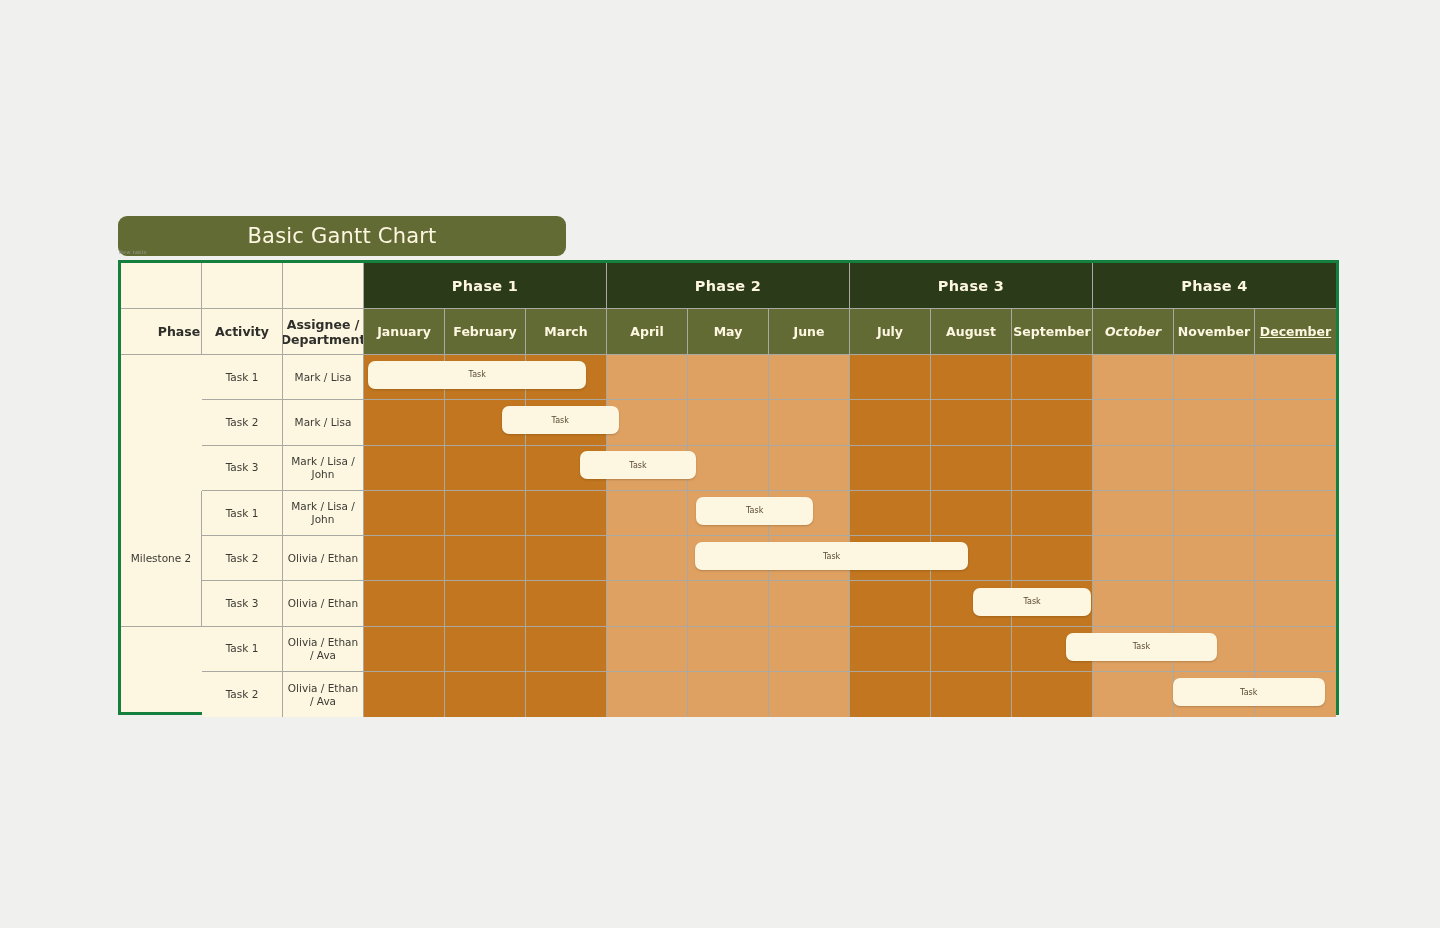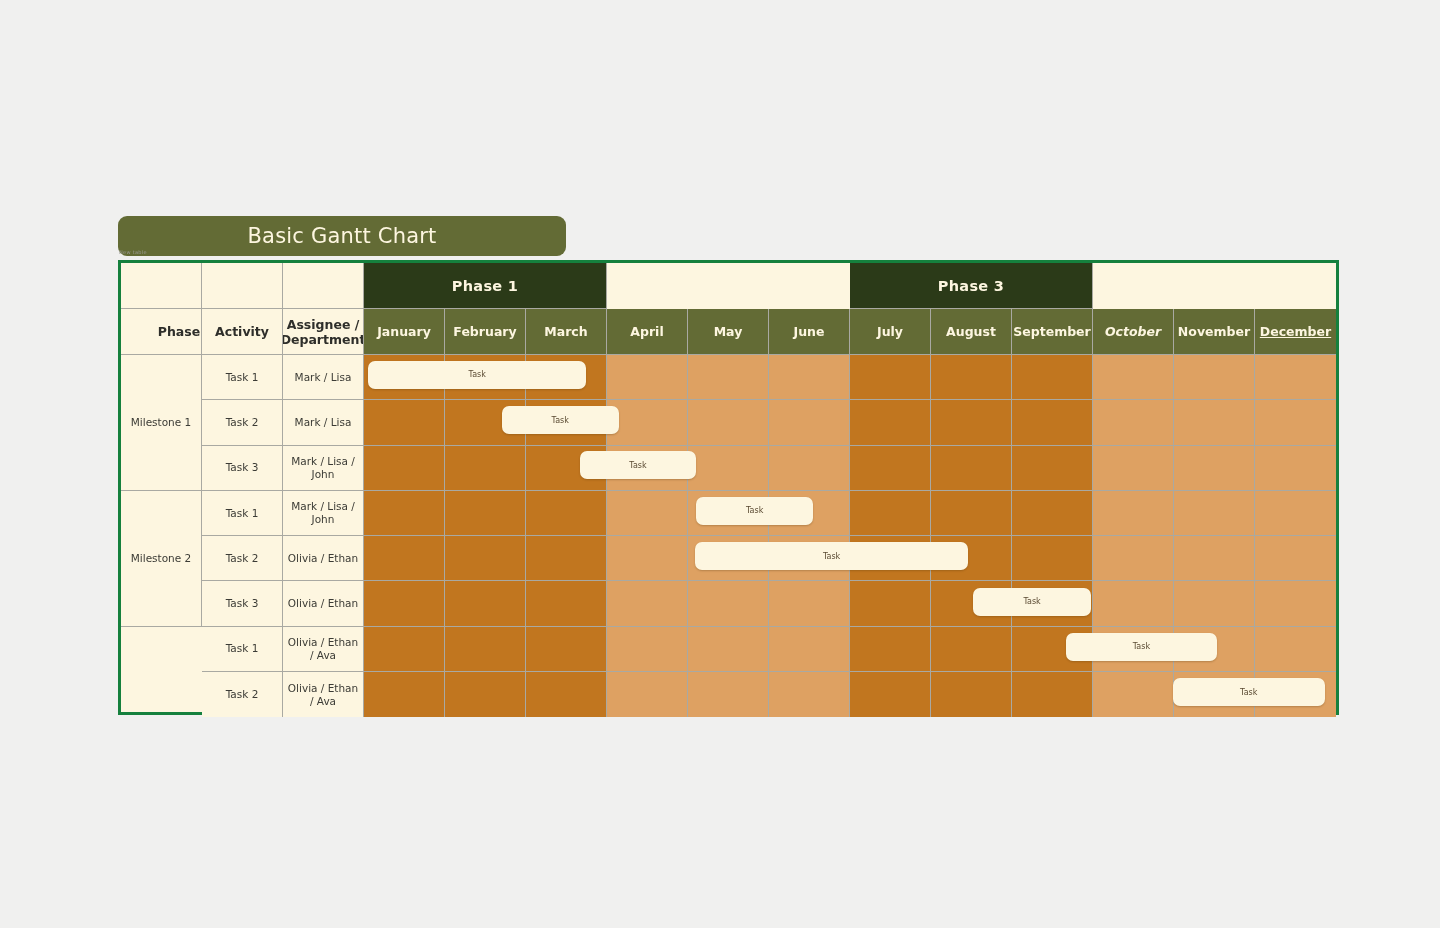--- a/index.html
+++ b/index.html
@@ -168,39 +168,40 @@
   <span class="title-text">Basic Gantt Chart</span>
 </div>
 
 <div id="table-ghost-label">New table</div>
 
 <div id="gantt">
     <div class="cell corner-blank" style="grid-area: 1 / 1;"></div>
     <div class="cell corner-blank" style="grid-area: 1 / 2;"></div>
     <div class="cell corner-blank" style="grid-area: 1 / 3;"></div>
     <div class="cell phase-head" style="grid-area: 1 / 4 / auto / span 3;">Phase 1</div>
+    <div class="cell phase-head" style="grid-area: 1 / 7 / auto / span 3;">Phase 2</div>
     <div class="cell phase-head" style="grid-area: 1 / 10 / auto / span 3;">Phase 3</div>
+    <div class="cell phase-head last-col" style="grid-area: 1 / 13 / auto / span 3;">Phase 4</div>
     <div class="cell col-head" style="grid-area: 2 / 1; padding-left: 40px;">Phase</div>
     <div class="cell col-head" style="grid-area: 2 / 2;">Activity</div>
     <div class="cell col-head" style="grid-area: 2 / 3;">
       <div><span>Assignee /</span><br><span>Department</span></div>
     </div>
     <div class="cell month-head" style="grid-area: 2 / 4;">January</div>
     <div class="cell month-head" style="grid-area: 2 / 5;">February</div>
     <div class="cell month-head" style="grid-area: 2 / 6;">March</div>
     <div class="cell month-head" style="grid-area: 2 / 7;">April</div>
     <div class="cell month-head" style="grid-area: 2 / 8;">May</div>
     <div class="cell month-head" style="grid-area: 2 / 9;">June</div>
     <div class="cell month-head" style="grid-area: 2 / 10;">July</div>
     <div class="cell month-head" style="grid-area: 2 / 11;">August</div>
     <div class="cell month-head" style="grid-area: 2 / 12;">September</div>
     <div class="cell month-head" style="grid-area: 2 / 13; font-style: italic;">October</div>
     <div class="cell month-head" style="grid-area: 2 / 14;">November</div>
     <div class="cell month-head last-col" style="grid-area: 2 / 15; text-decoration: underline;">December</div>
-    <div class="cell milestone-cell" style="grid-area: 3 / 1 / span 3;">Milestone 1</div>
     <div class="cell label-cell" style="grid-area: 3 / 2;">Task 1</div>
     <div class="cell label-cell" style="grid-area: 3 / 3;">Mark / Lisa</div>
     <div class="cell tl-dark" style="grid-area: 3 / 4;"></div>
     <div class="cell tl-dark" style="grid-area: 3 / 5;"></div>
     <div class="cell tl-dark" style="grid-area: 3 / 6;"></div>
     <div class="cell tl-light" style="grid-area: 3 / 7;"></div>
     <div class="cell tl-light" style="grid-area: 3 / 8;"></div>
     <div class="cell tl-light" style="grid-area: 3 / 9;"></div>
     <div class="cell tl-dark" style="grid-area: 3 / 10;"></div>
     <div class="cell tl-dark" style="grid-area: 3 / 11;"></div>

